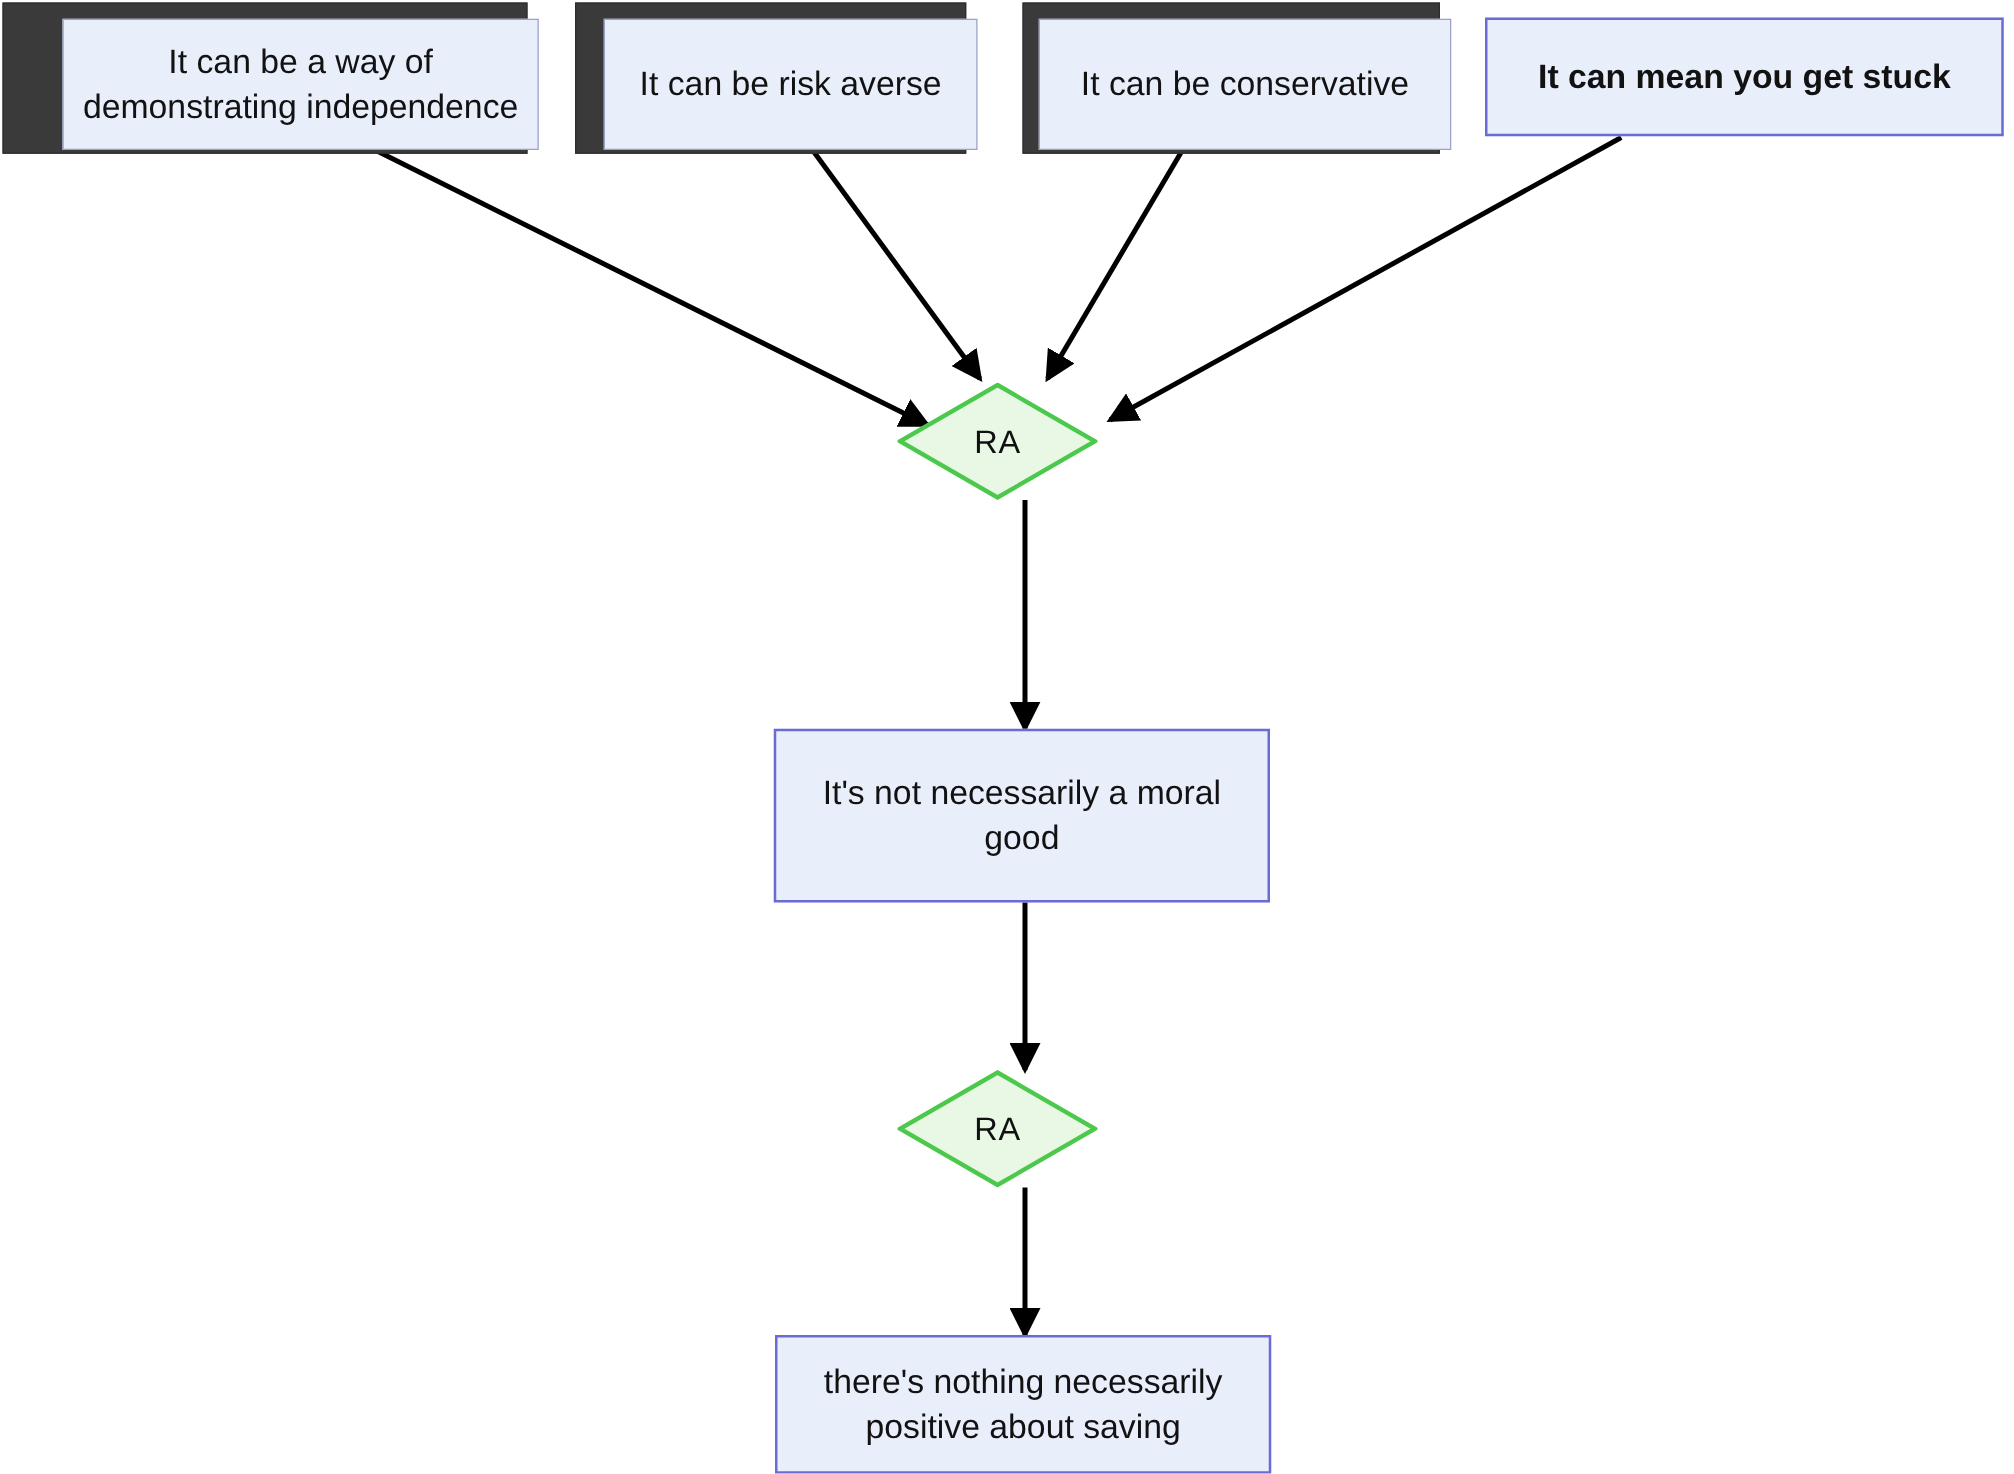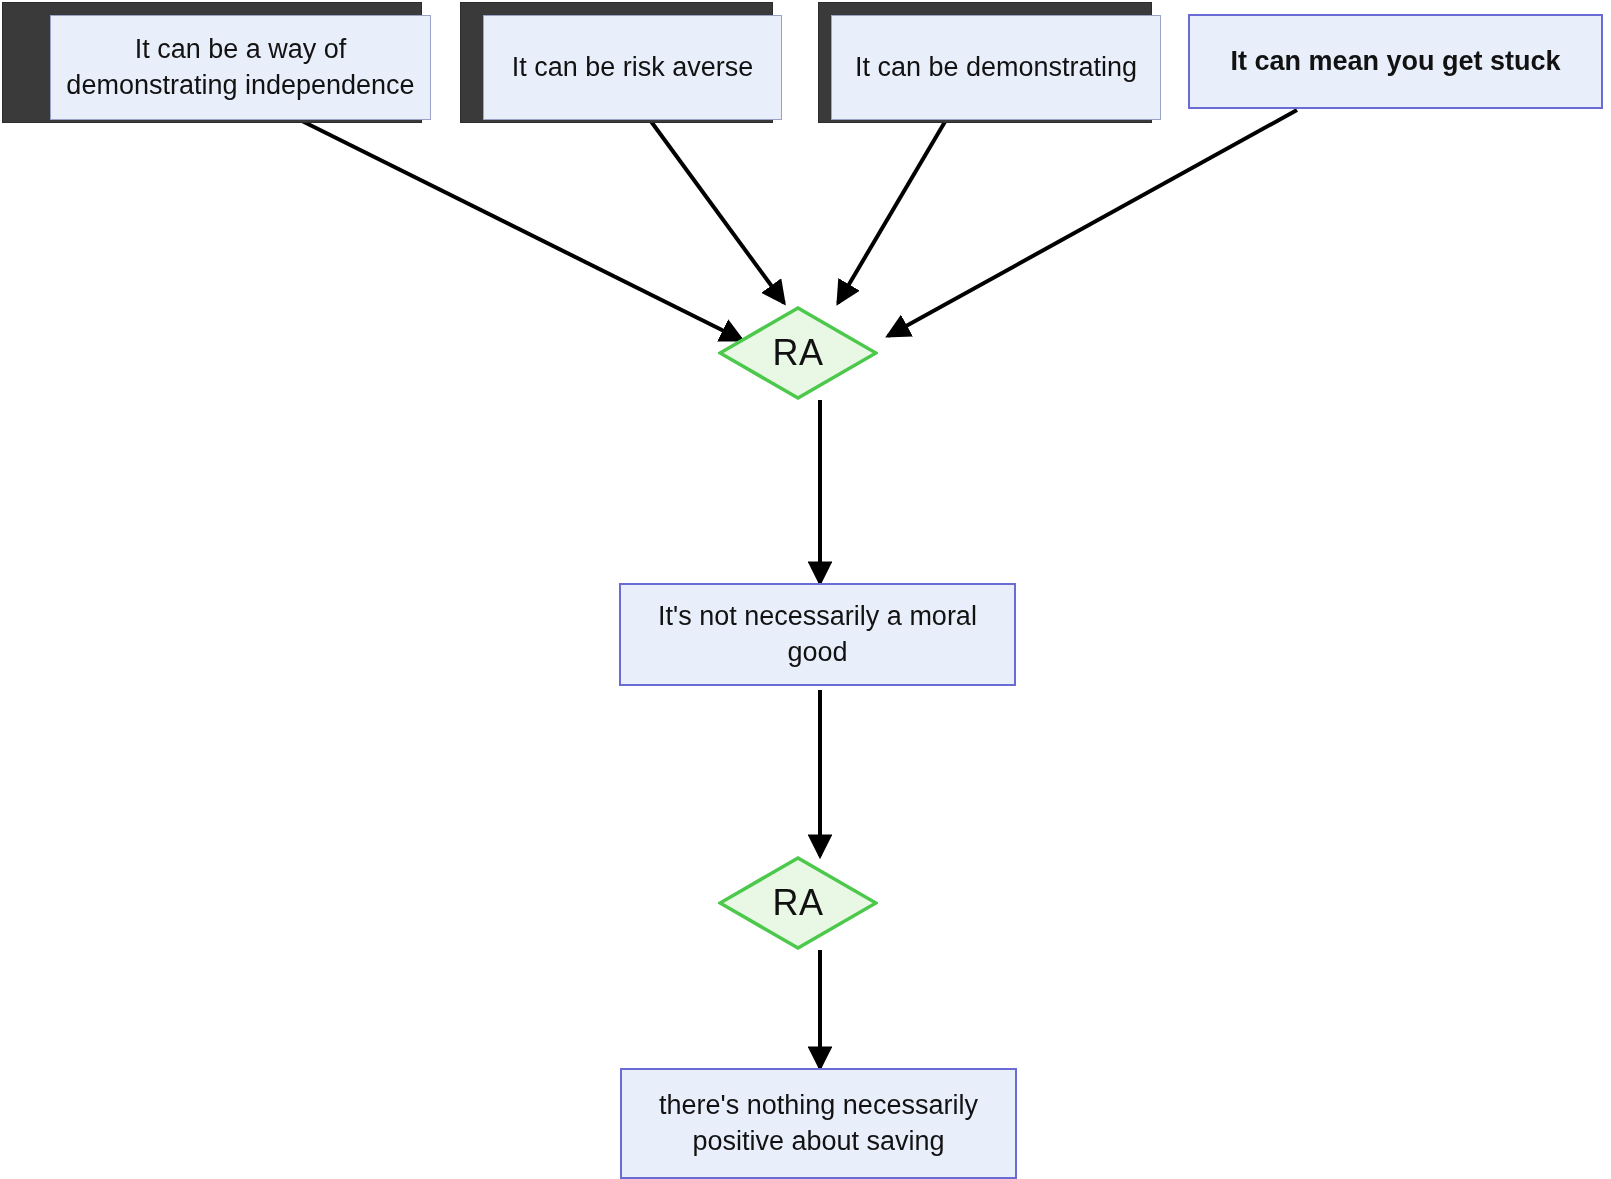--- a/index.html
+++ b/index.html
@@ -60,21 +60,21 @@
     justify-content: center;
   }
   .relation svg {
     position: absolute;
     left: 0;
     top: 0;
   }
   .relation .ra-label {
     position: relative;
     z-index: 2;
-    font-size: 36px;
+    font-size: 26px;
     color: #111111;
     letter-spacing: 0.5px;
   }
 </style>
 </head>
 <body>
 
 <div id="canvas">
 
   <svg id="edges" viewBox="0 0 1611 1179" xmlns="http://www.w3.org/2000/svg">
@@ -101,36 +101,36 @@
   </div>
 
   <div class="node framed" style="left:460px; top:2px; width:313px; height:121px;padding-left:22px;">
     <div class="claim">
       <span>It can be risk averse</span>
     </div>
   </div>
 
   <div class="node framed" style="left:818px; top:2px; width:334px; height:121px;">
     <div class="claim">
-      <span>It can be demonstrating</span>
+      <span>It can be conservative</span>
     </div>
   </div>
 
   <div class="node claim" style="left:1188px; top:14px; width:415px; height:95px;font-weight:bold;">
     <span>It can mean you get stuck</span>
   </div>
 
   <div class="node relation" style="left:718px; top:306px; width:160px; height:94px;">
     <svg width="160" height="94" viewBox="0 0 160 94" xmlns="http://www.w3.org/2000/svg">
       <polygon points="80,2 158,47 80,92 2,47" fill="#e8f8e4" stroke="#4cc94c" stroke-width="3.5"></polygon>
     </svg>
     <span class="ra-label">RA</span>
   </div>
 
-  <div class="node claim" style="left:619px; top:583px; width:397px; height:103px;">
+  <div class="node claim" style="left:619px; top:583px; width:397px; height:139px;">
     <span>It's not necessarily a moral good</span>
   </div>
 
   <div class="node relation" style="left:718px; top:856px; width:160px; height:94px;">
     <svg width="160" height="94" viewBox="0 0 160 94" xmlns="http://www.w3.org/2000/svg">
       <polygon points="80,2 158,47 80,92 2,47" fill="#e8f8e4" stroke="#4cc94c" stroke-width="3.5"></polygon>
     </svg>
     <span class="ra-label">RA</span>
   </div>
 

